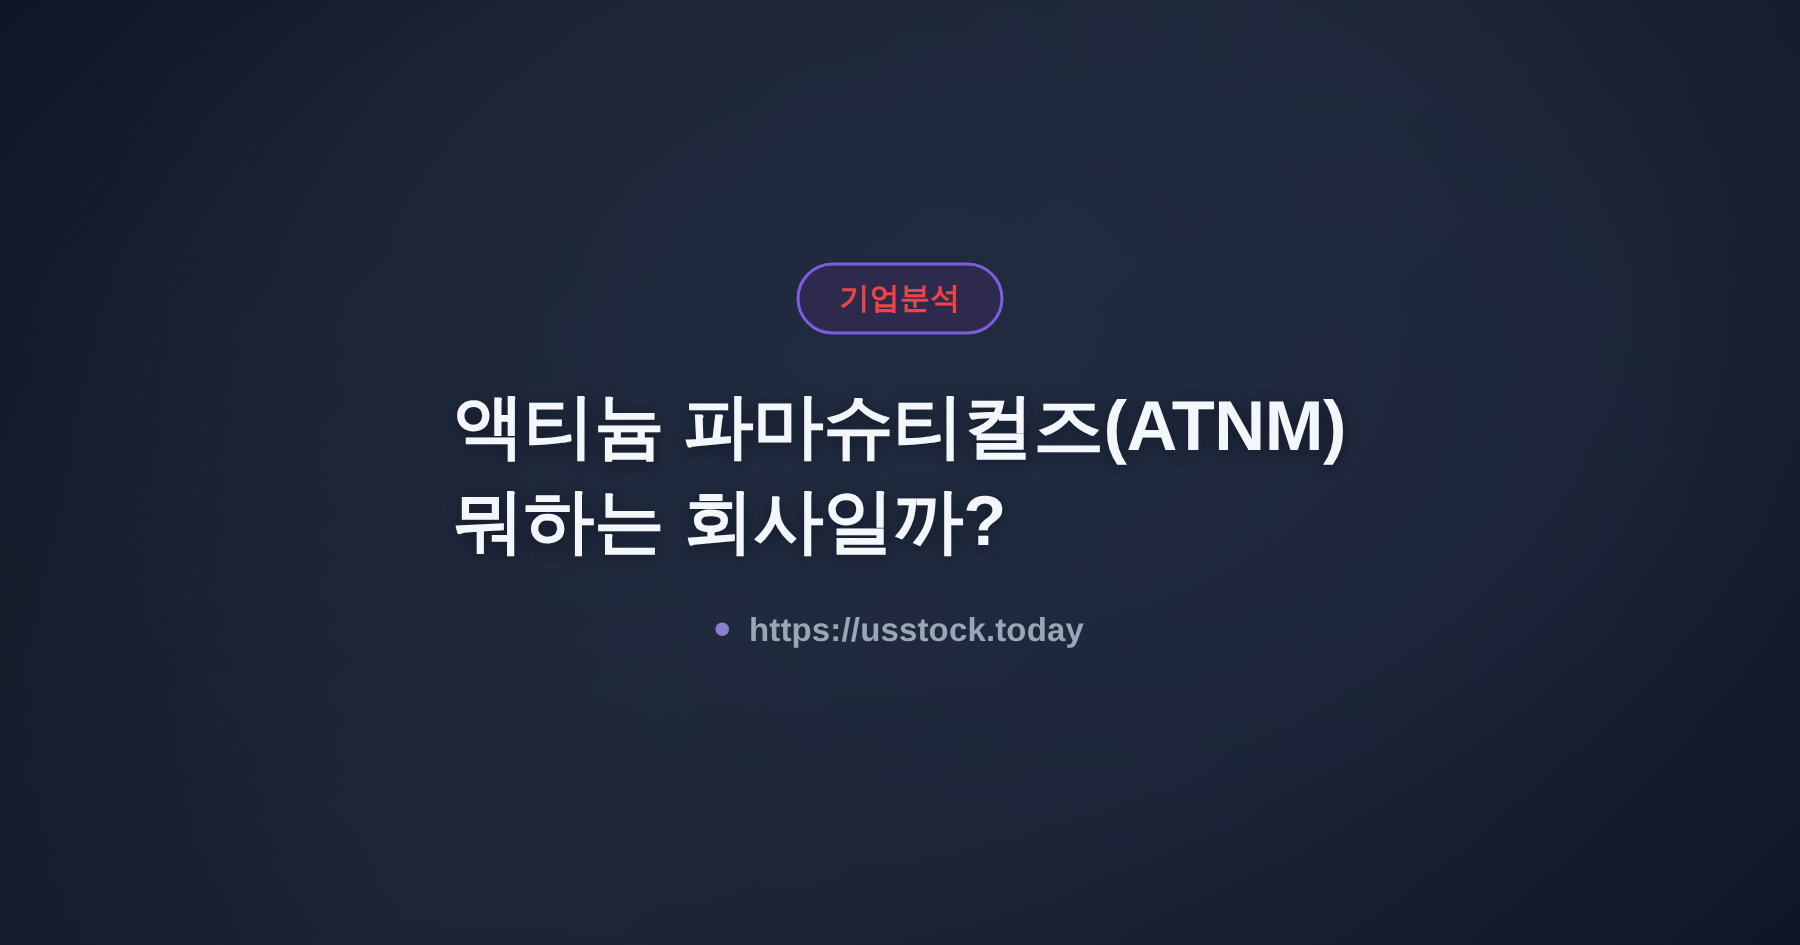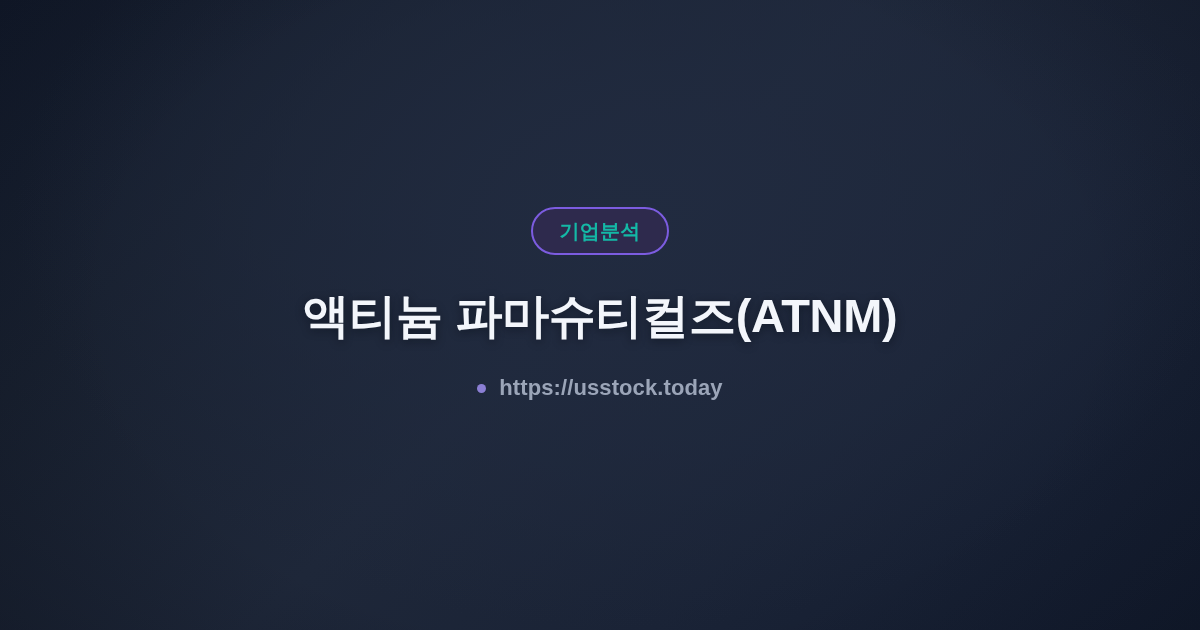--- a/index.html
+++ b/index.html
@@ -49,21 +49,21 @@
 
   .badge {
     display: inline-flex;
     align-items: center;
     justify-content: center;
     height: 48px;
     padding: 0 27px;
     border: 2px solid #7C5CE0;
     border-radius: 999px;
     background: #2E2A4D;
-    color: #14b8a6;
+    color: #ef4444;
     font-size: 20px;
     font-weight: 700;
     letter-spacing: 0.2px;
     line-height: 1;
     box-sizing: border-box;
   }
 
   .title {
     margin: 30px 0 0 0;
     text-align: left;
@@ -107,20 +107,21 @@
 
 <div class="og-card">
   <div class="bg-vignette"></div>
 
   <div class="content">
 
     <div class="badge">기업분석</div>
 
     <h1 class="title">
       <span class="title-line">액티늄 파마슈티컬즈(ATNM)</span>
+      <span class="title-line">뭐하는 회사일까?</span>
     </h1>
 
     <div class="url-row">
       <span class="url-dot"></span>
       <span class="url-text">https://usstock.today</span>
     </div>
 
   </div>
 </div>
 

